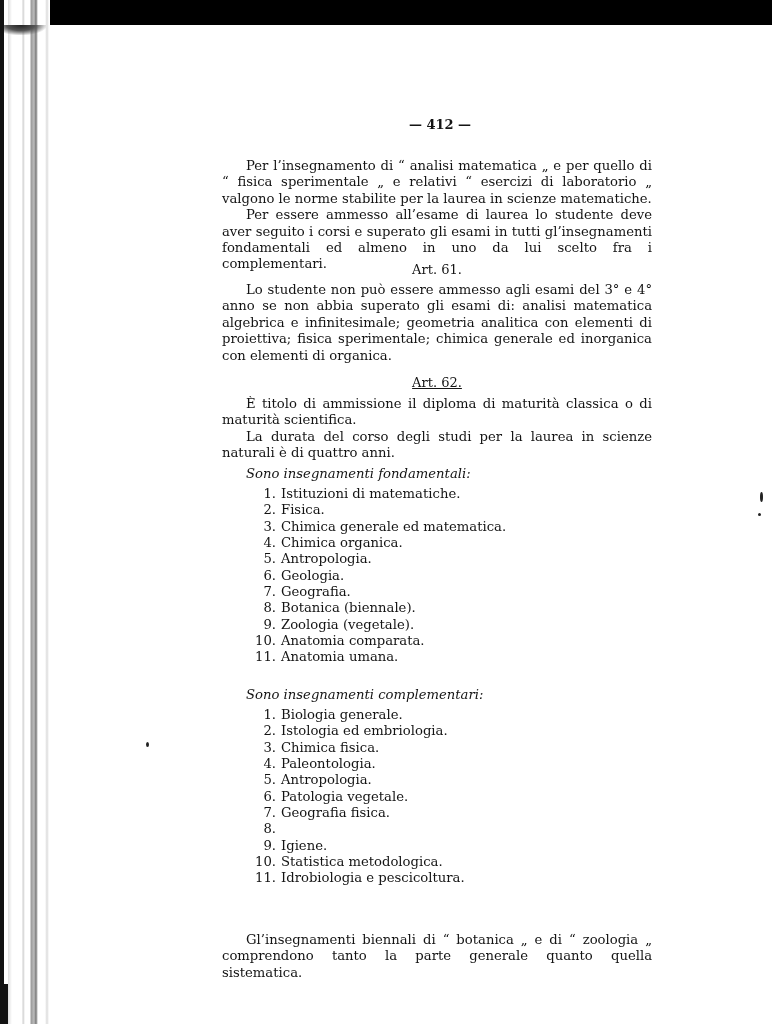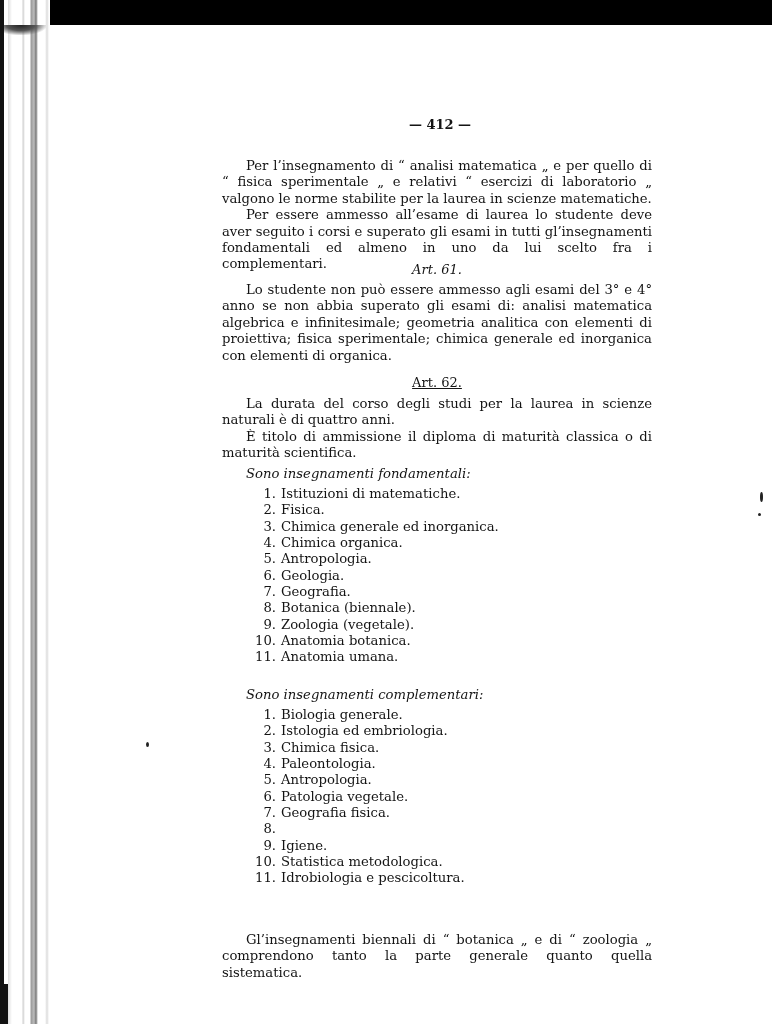--- a/index.html
+++ b/index.html
@@ -100,44 +100,44 @@
 <div class="top-band"></div>
 <div class="binding"></div>
 
 <div class="page-number">— 412 —</div>
 
 <div class="text-block" style="top:158px;">
   <p class="para">Per l’insegnamento di “ analisi matematica „ e per quello di “ fisica sperimentale „ e relativi “ esercizi di laboratorio „ valgono le norme stabilite per la laurea in scienze matematiche.</p>
   <p class="para">Per essere ammesso all’esame di laurea lo studente deve aver seguito i corsi e superato gli esami in tutti gl’insegnamenti fondamentali ed almeno in uno da lui scelto fra i complementari.</p>
 </div>
 
-<div class="art-heading" style="top:262px;font-style:italic;">Art. 61.</div>
+<div class="art-heading" style="top:262px;">Art. 61.</div>
 <div class="text-block" style="top:282px;">
   <p class="para">Lo studente non può essere ammesso agli esami del 3° e 4° anno se non abbia superato gli esami di: analisi matematica algebrica e infinitesimale; geometria analitica con elementi di proiettiva; fisica sperimentale; chimica generale ed inorganica con elementi di organica.</p>
 </div>
 
 <div class="art-heading" style="top:375px;text-decoration:underline;">Art. 62.</div>
 <div class="text-block" style="top:396px;">
+  <p class="para">È titolo di ammissione il diploma di maturità classica o di maturità scientifica.</p>
   <p class="para">La durata del corso degli studi per la laurea in scienze naturali è di quattro anni.</p>
-  <p class="para">È titolo di ammissione il diploma di maturità classica o di maturità scientifica.</p>
 </div>
 
 <div class="list-intro" style="top:466px;">Sono insegnamenti fondamentali:</div>
 <ul class="list" id="fundamental-list" style="top:486px;">
     <li>
       <span class="num">1.</span>
       <span>Istituzioni di matematiche.</span>
     </li>
     <li>
       <span class="num">2.</span>
       <span>Fisica.</span>
     </li>
     <li>
       <span class="num">3.</span>
-      <span>Chimica generale ed inorganica.</span>
+      <span>Chimica generale ed matematica.</span>
     </li>
     <li>
       <span class="num">4.</span>
       <span>Chimica organica.</span>
     </li>
     <li>
       <span class="num">5.</span>
       <span>Antropologia.</span>
     </li>
     <li>
@@ -151,21 +151,21 @@
     <li>
       <span class="num">8.</span>
       <span>Botanica (biennale).</span>
     </li>
     <li>
       <span class="num">9.</span>
       <span>Zoologia (vegetale).</span>
     </li>
     <li>
       <span class="num">10.</span>
-      <span>Anatomia botanica.</span>
+      <span>Anatomia comparata.</span>
     </li>
     <li>
       <span class="num">11.</span>
       <span>Anatomia umana.</span>
     </li>
   </ul>
 
 <div class="list-intro" style="top:687px;">Sono insegnamenti complementari:</div>
 <ul class="list" id="complementary-list" style="top:707px;">
     <li>

